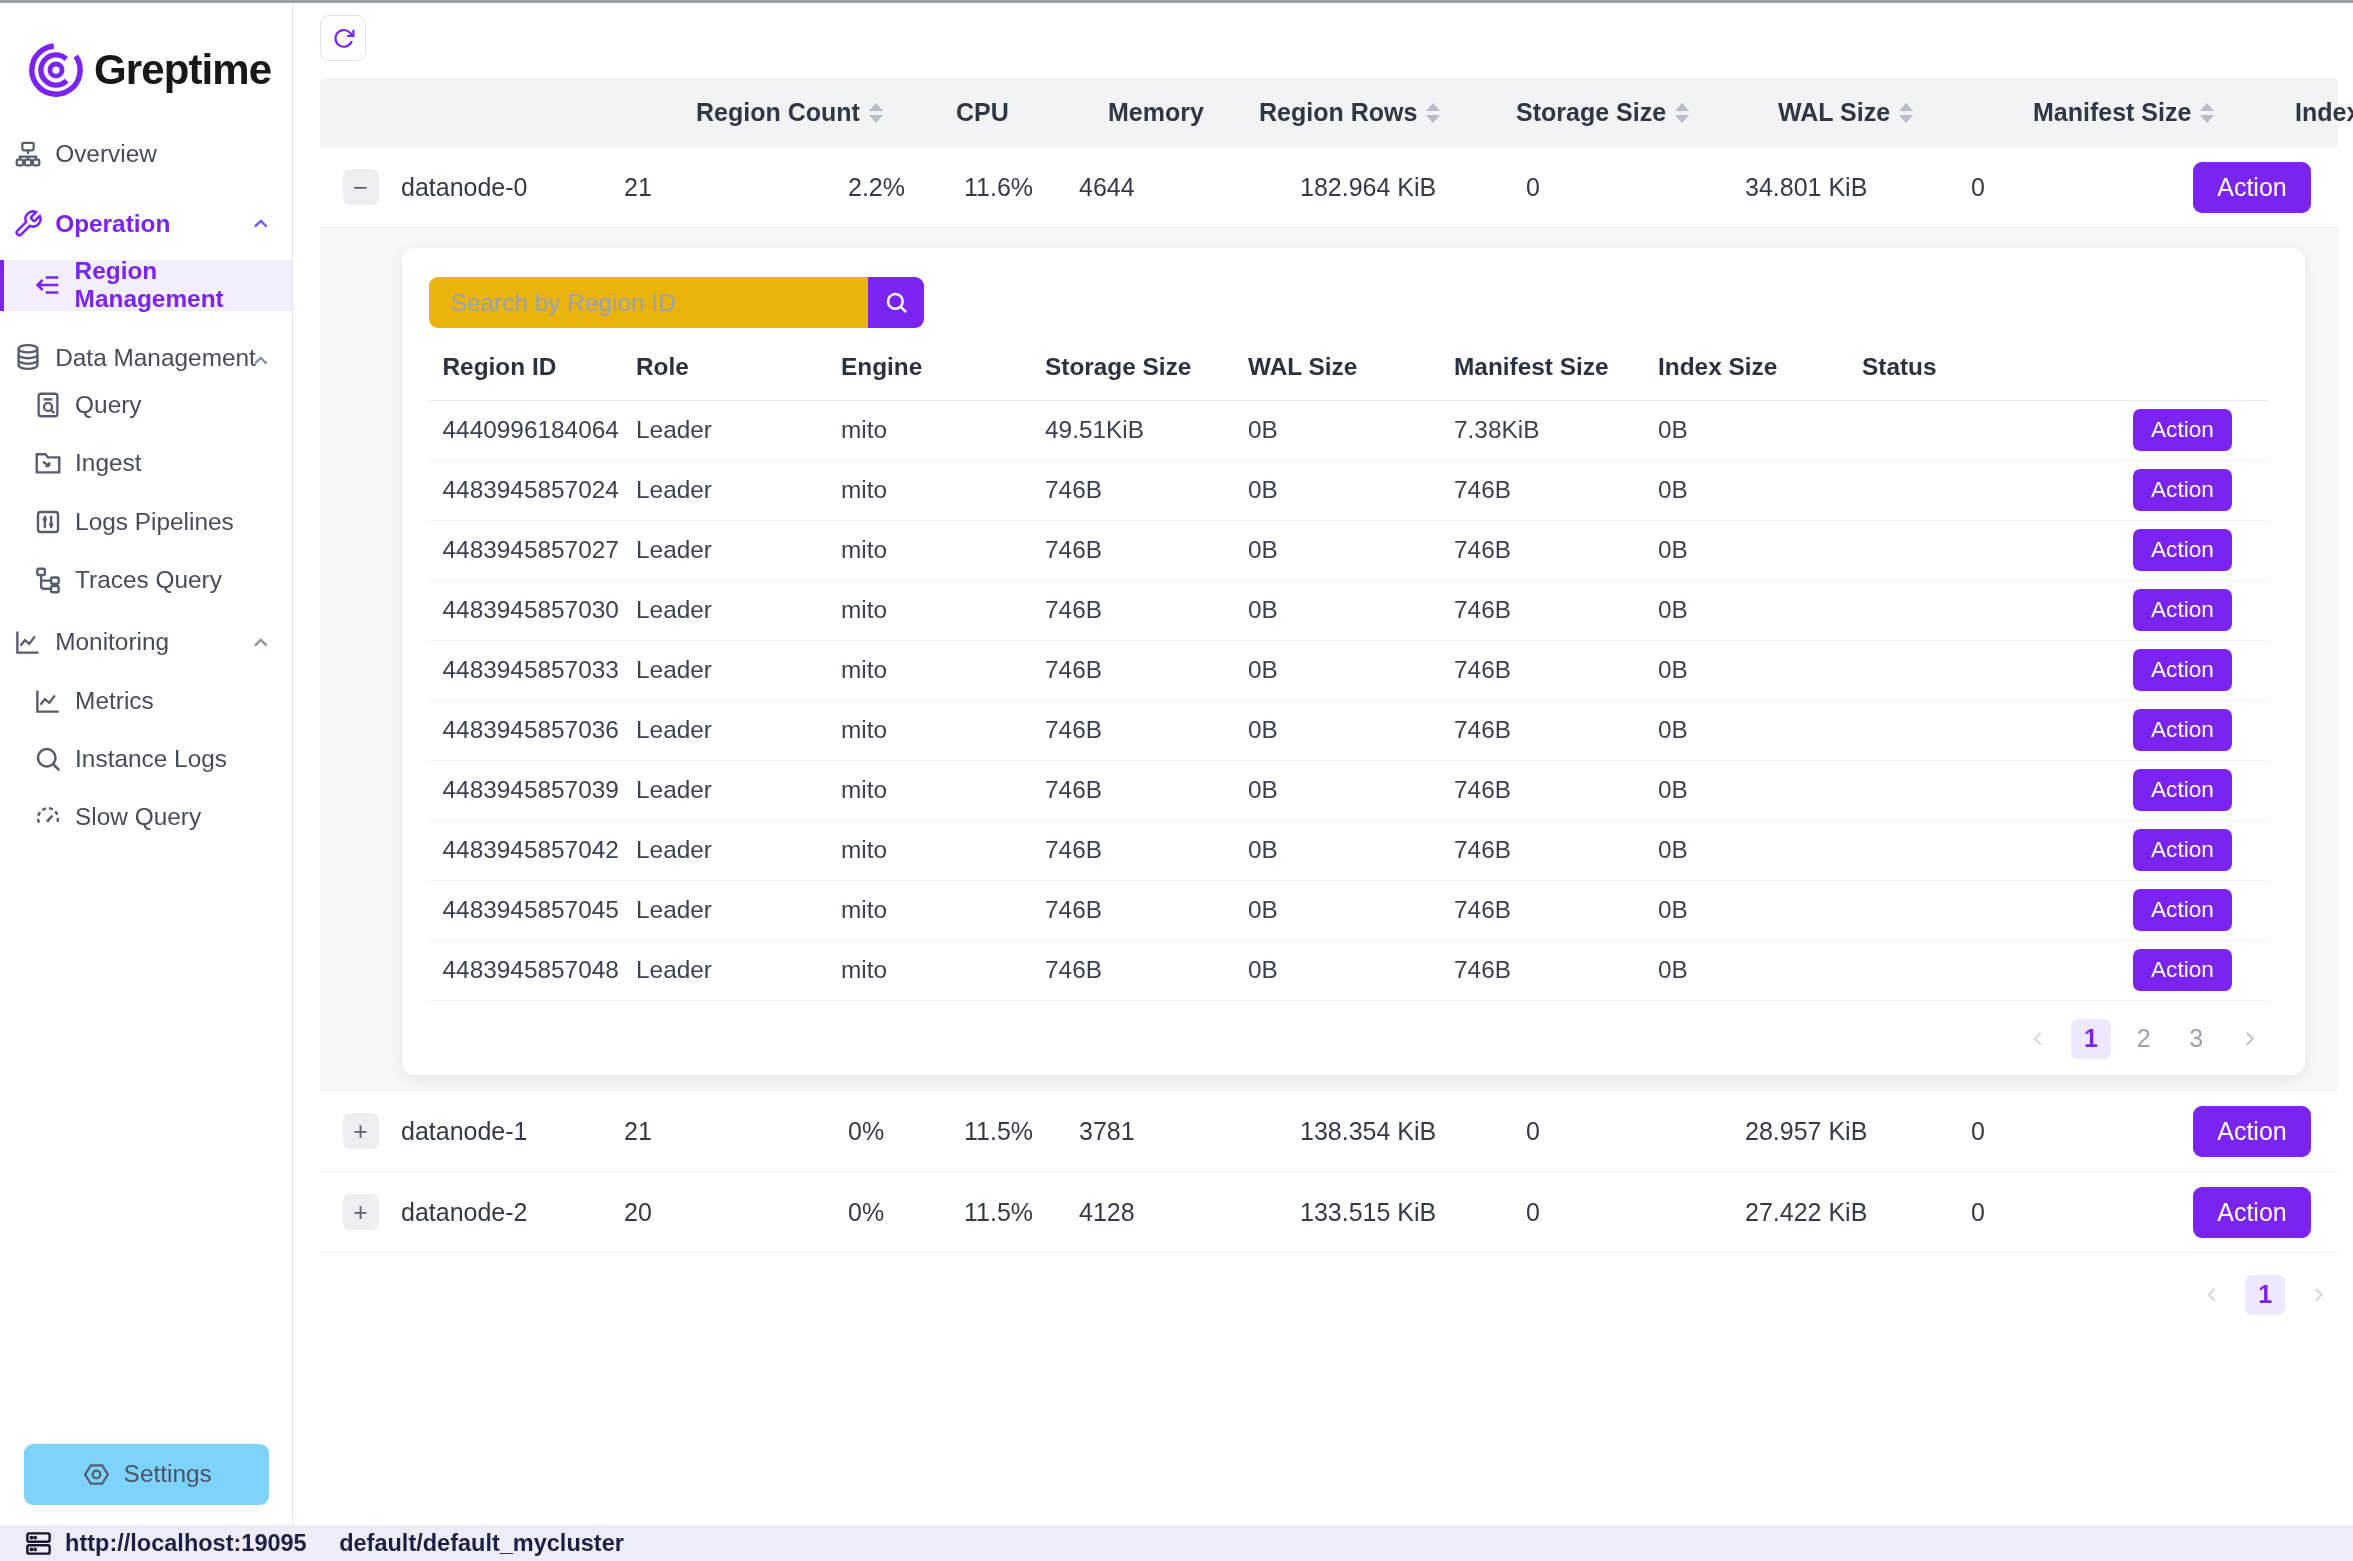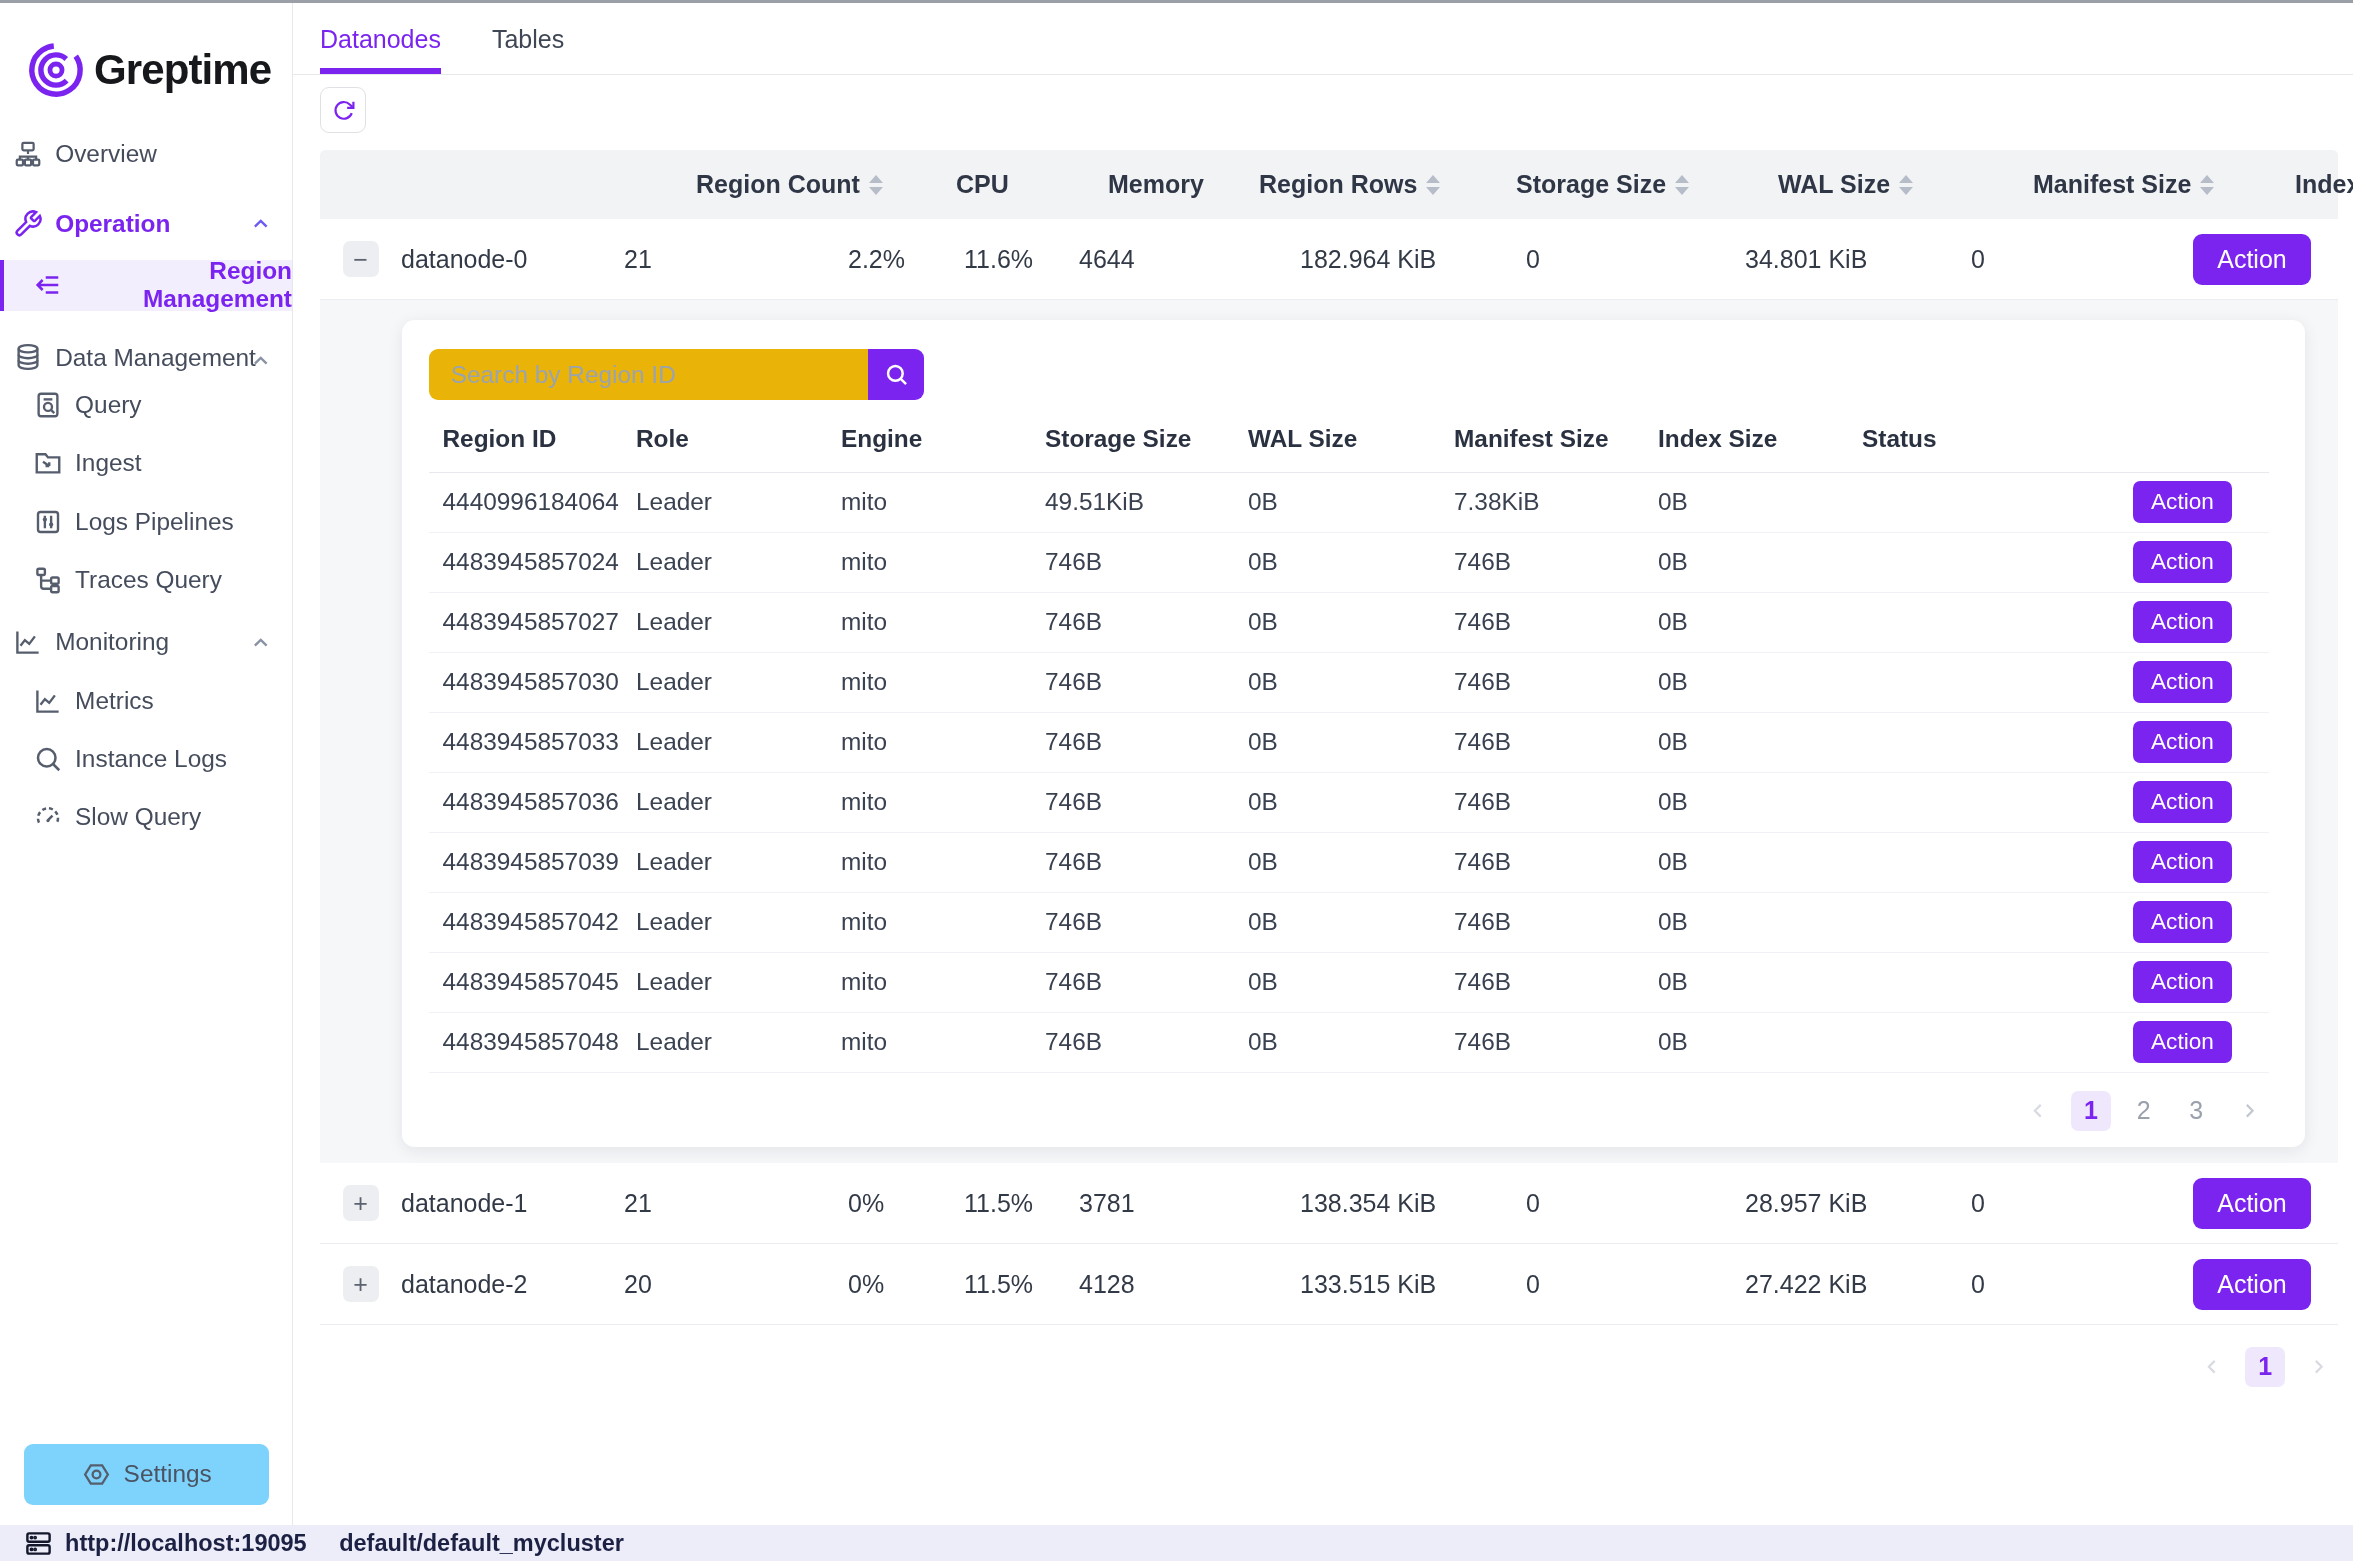--- a/index.html
+++ b/index.html
@@ -32,21 +32,21 @@
     color:#454c5c; font-size:24.4px;
     position:relative;
   }
   .nav-item .nico { width:30px; height:30px; flex:0 0 30px; margin-right:12.6px; color:#565e6e; }
   .nav-item .chev { position:absolute; right:20px; width:23.5px; height:23.5px; color:#8a93a3; }
   .nav-item.sub { padding-left:32.5px; }
   .nav-item.sect { margin-top:10.8px; }
   #nav-operation { margin-top:19px; color:#7b24f0; font-weight:700; }
   #nav-operation .nico { color:#7b24f0; }
   #nav-operation .chev { color:#6a5bf2; }
-  .nav-item.sub { margin-top:7.2px;text-align:right; }
+  .nav-item.sub { margin-top:7.2px; }
   .nav-item.active {
     background:#f3eefe; color:#7b24f0; font-weight:600;
     border-left:4.5px solid #7b24f0; padding-left:28px;
     margin-top:10px;
   }
   .nav-item.active .nico { color:#7b24f0; }
   #nav-data { margin-top:10.8px;align-items:flex-end; }
   #nav-monitoring { margin-top:11.7px; }
 
   .settings-btn {
@@ -344,24 +344,20 @@
         <svg viewBox="0 0 24 24" fill="none" stroke="currentColor" stroke-width="1.9">
           <path d="M7.3 4.5h9.4L21.4 12l-4.7 7.5H7.3L2.6 12z"></path>
           <circle cx="12" cy="12" r="3.2"></circle>
         </svg>
       </span>
       <span>Settings</span>
     </button>
   </aside>
 
   <main class="main">
-    <div class="tabbar">
-      <div class="tab active">Datanodes</div>
-      <div class="tab">Tables</div>
-    </div>
 
     <div class="content">
       <button class="refresh-btn">
         <svg viewBox="0 0 24 24" fill="none" stroke="currentColor" stroke-width="2.1">
           <polyline points="21.5 3.5 21.5 9.5 15.5 9.5"></polyline>
           <path d="M19.9 14.5a8 8 0 1 1-1.9-8.3l3.5 3.3"></path>
         </svg>
       </button>
 
       <div class="dn-table">

